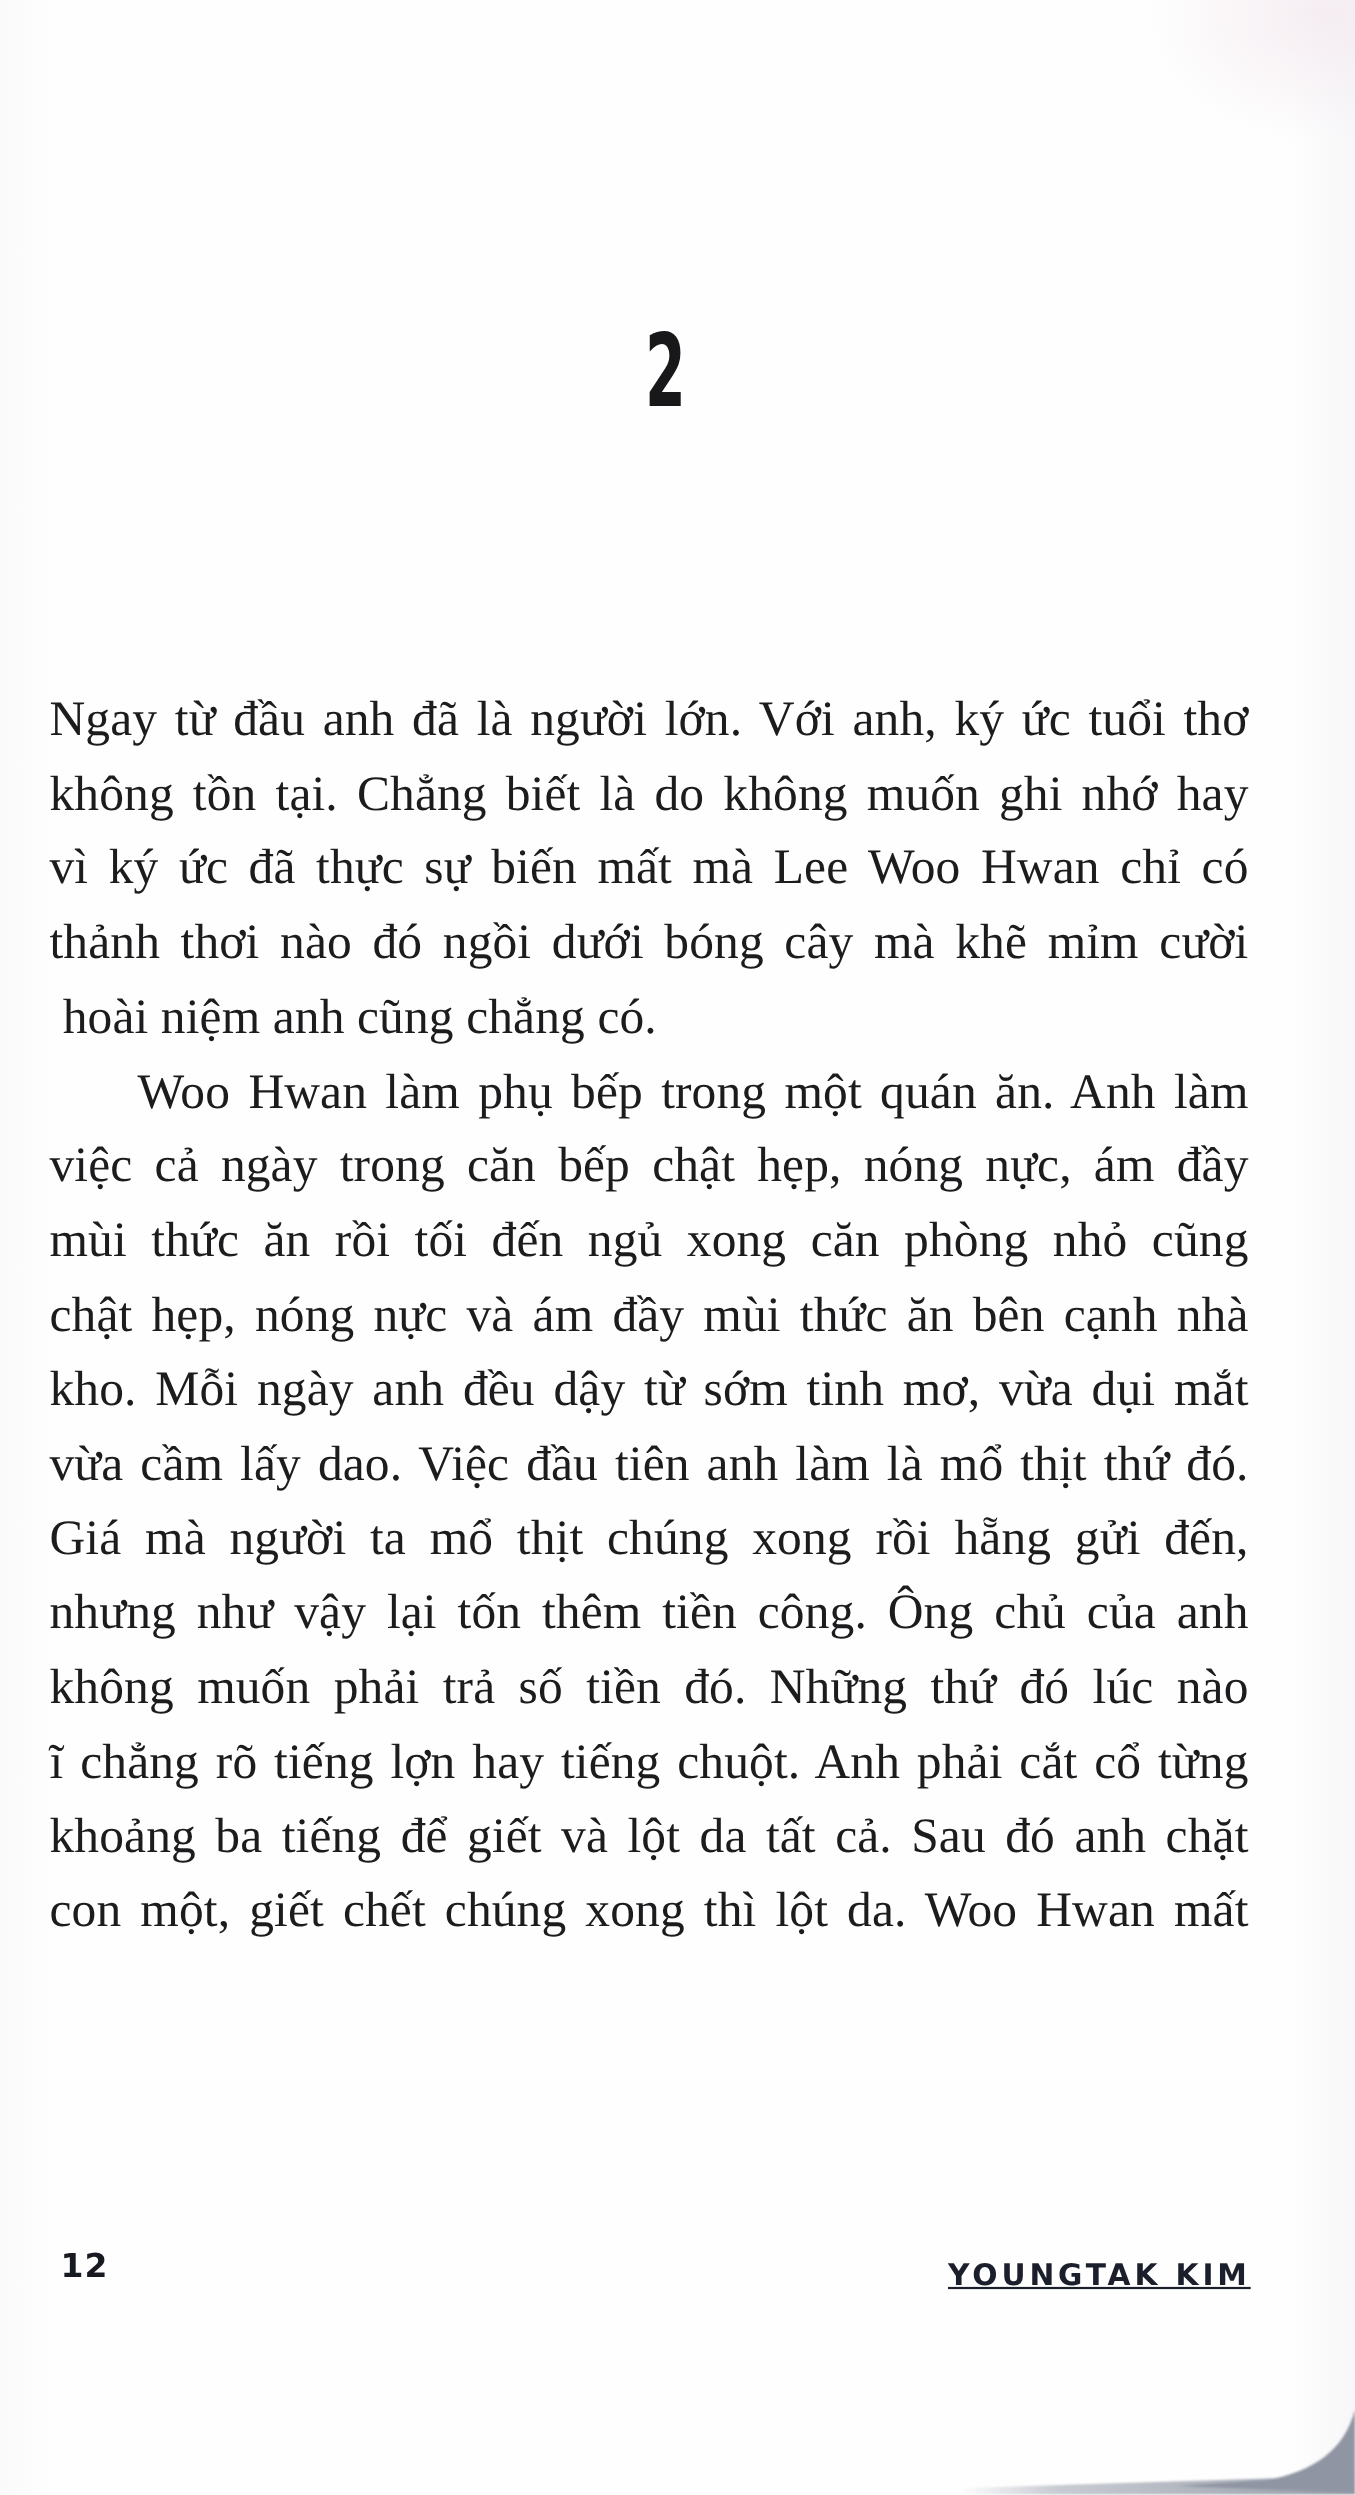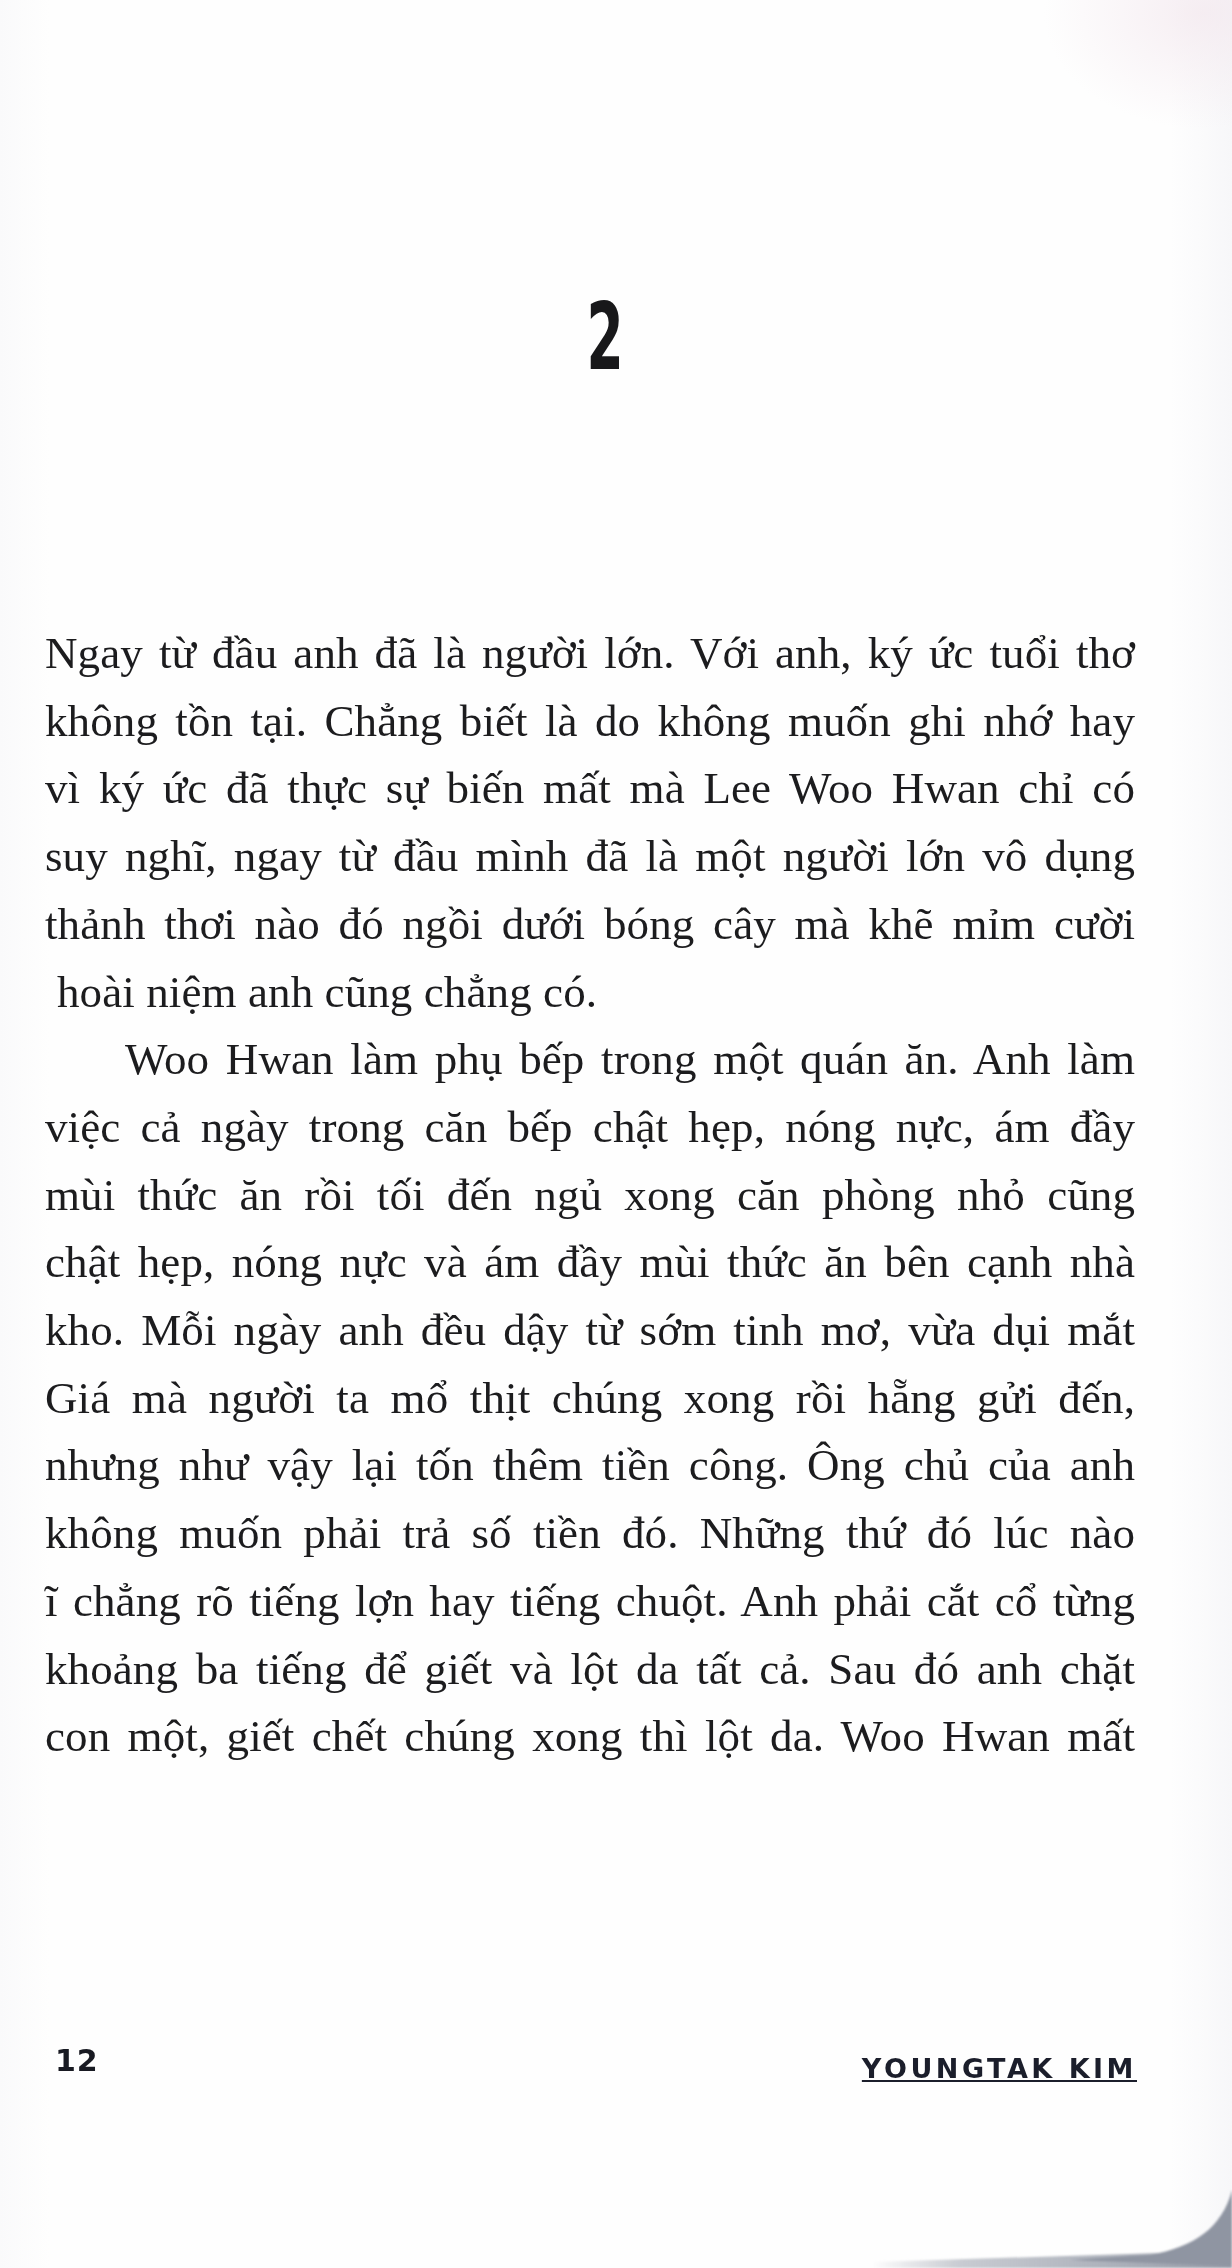--- a/index.html
+++ b/index.html
@@ -110,28 +110,28 @@
 <div class="tint-top-right"></div>
 
 <div class="chapter-number-wrap">
   <span>2</span>
 </div>
 
 <div class="text-block">
   <div class="line">Ngay từ đầu anh đã là người lớn. Với anh, ký ức tuổi thơ</div>
   <div class="line">không tồn tại. Chẳng biết là do không muốn ghi nhớ hay</div>
   <div class="line">vì ký ức đã thực sự biến mất mà Lee Woo Hwan chỉ có</div>
-  <div class="line">suy nghĩ, ngay từ đầu mình đã là một người lớn vô dụng</div>
   <div class="line">thảnh thơi nào đó ngồi dưới bóng cây mà khẽ mỉm cười</div>
   <div class="line para-end">hoài niệm anh cũng chẳng có.</div>
   <div class="line indent">Woo Hwan làm phụ bếp trong một quán ăn. Anh làm</div>
   <div class="line">việc cả ngày trong căn bếp chật hẹp, nóng nực, ám đầy</div>
   <div class="line">mùi thức ăn rồi tối đến ngủ xong căn phòng nhỏ cũng</div>
   <div class="line">chật hẹp, nóng nực và ám đầy mùi thức ăn bên cạnh nhà</div>
   <div class="line">kho. Mỗi ngày anh đều dậy từ sớm tinh mơ, vừa dụi mắt</div>
+  <div class="line">vừa cầm lấy dao. Việc đầu tiên anh làm là mổ thịt thứ đó.</div>
   <div class="line">Giá mà người ta mổ thịt chúng xong rồi hẵng gửi đến,</div>
   <div class="line">nhưng như vậy lại tốn thêm tiền công. Ông chủ của anh</div>
   <div class="line">không muốn phải trả số tiền đó. Những thứ đó lúc nào</div>
   <div class="line">ĩ chẳng rõ tiếng lợn hay tiếng chuột. Anh phải cắt cổ từng</div>
   <div class="line">khoảng ba tiếng để giết và lột da tất cả. Sau đó anh chặt</div>
   <div class="line">con một, giết chết chúng xong thì lột da. Woo Hwan mất</div>
 </div>
 
 <div class="footer-left">12</div>
 <div class="footer-right">YOUNGTAK KIM</div>

